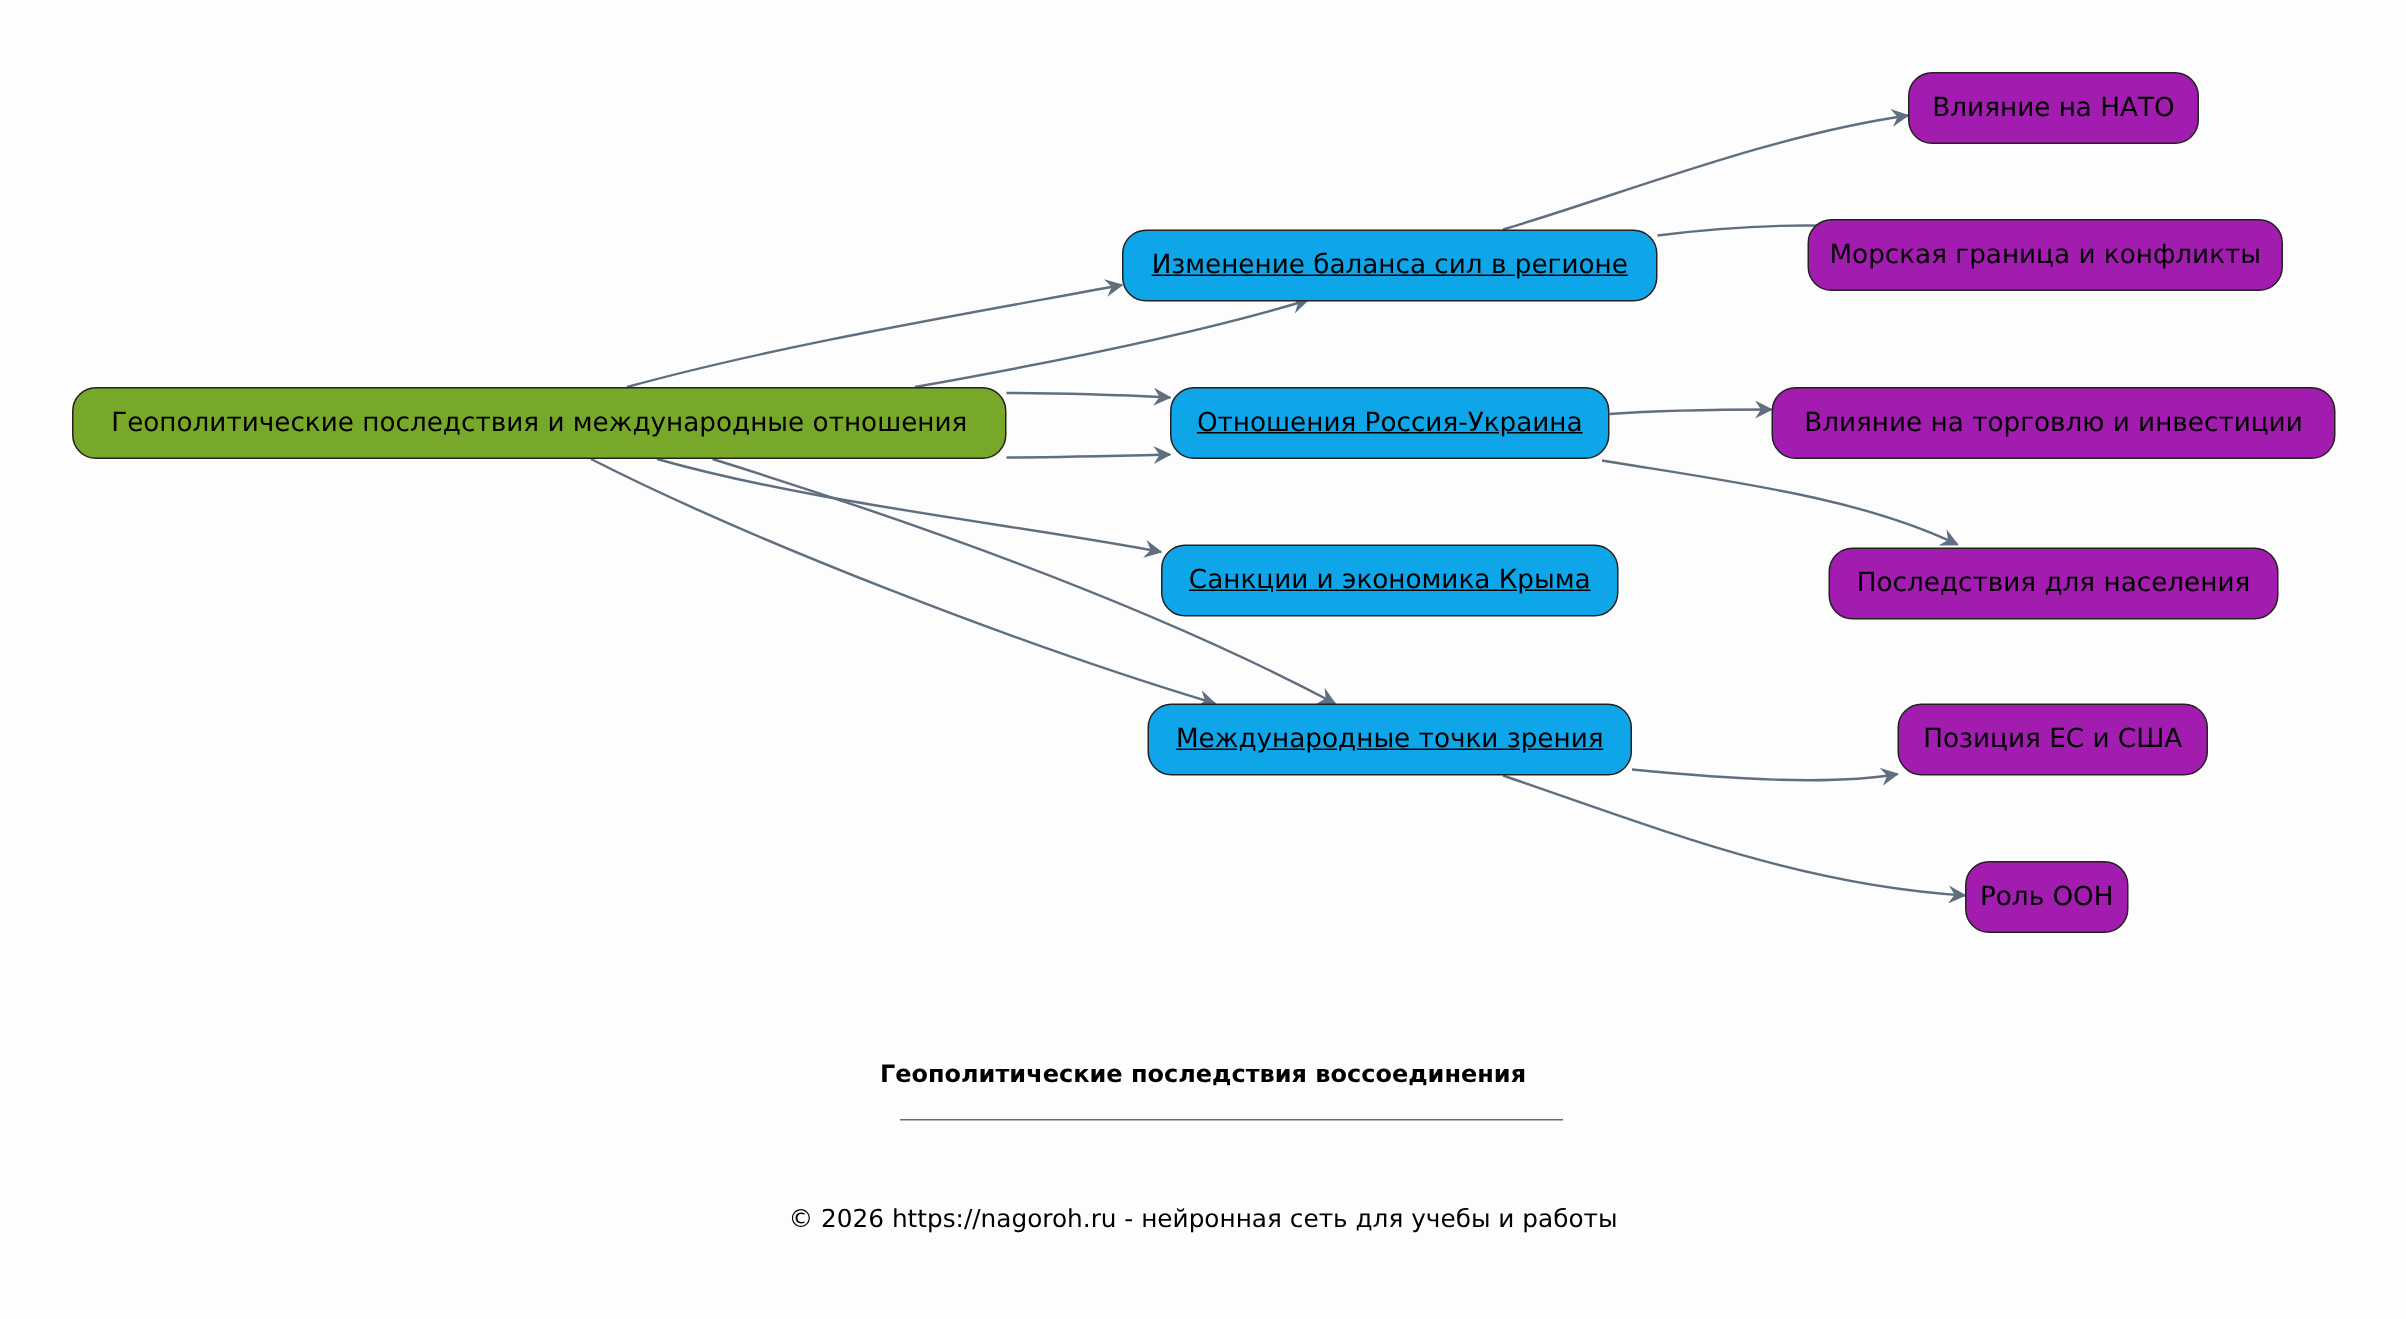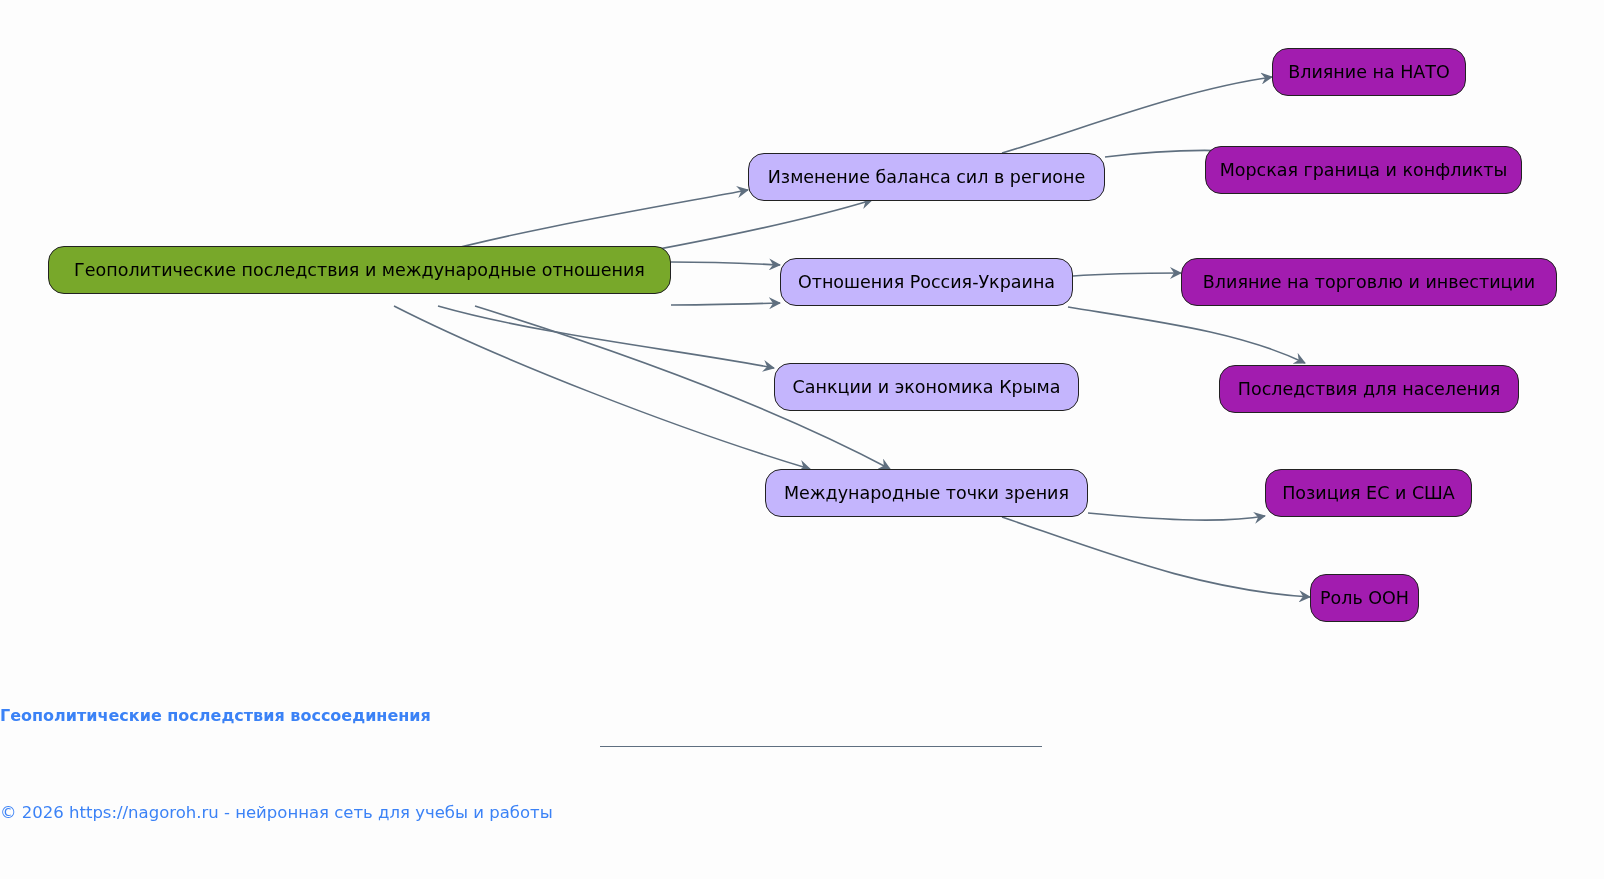--- a/index.html
+++ b/index.html
@@ -4,23 +4,23 @@
 <style>
   html, body { margin: 0; padding: 0; background: #fdfdfd; }
   body { width: 1604px; height: 879px; position: relative; overflow: hidden;
          font-family: "DejaVu Sans", sans-serif; }
   #edges { position: absolute; left: 0; top: 0; width: 1604px; height: 879px; }
   .node { position: absolute; box-sizing: border-box; height: 48px;
           border: 1.3px solid #222; border-radius: 16px;
           display: flex; align-items: center; justify-content: center;
           font-size: 17.5px; color: #000; white-space: nowrap; }
   .root { background: #78a82a; }
-  .mid { background: #c4b5fd; }
+  .mid { background: #0ea5e9; text-decoration: underline; }
   .leaf { background: #a21caf; }
-  .footer { position: absolute; left: 0; width: 1604px; color: #3b82f6; }
+  .footer { position: absolute; left: 0; width: 1604px; text-align: center; color: #000000; }
   .title { top: 707px; font-weight: bold; font-size: 16px; line-height: 18px; }
   .rule { top: 746px; left: 600px; width: 442px; border-top: 1.3px solid #5f6f80; }
   .copy { top: 784px; font-size: 16.5px; margin-top: 19px; }
 </style>
 </head>
 <body>
 
 <svg id="edges" xmlns="http://www.w3.org/2000/svg">
   <defs>
     <marker id="arrow" viewBox="0 0 12 12" refX="11" refY="6" markerWidth="12" markerHeight="12" markerUnits="userSpaceOnUse" orient="auto">
@@ -37,21 +37,21 @@
       <path d="M475,306 C600,345 760,400 890,469" fill="none" stroke="#5f6f7f" stroke-width="1.6" marker-end="url(#arrow)"></path>
       <path d="M1002,153 C1080,130 1180,90 1272,77" fill="none" stroke="#5f6f7f" stroke-width="1.6" marker-end="url(#arrow)"></path>
       <path d="M1105,157 C1160,150 1210,148 1262,153" fill="none" stroke="#5f6f7f" stroke-width="1.6" marker-end="url(#arrow)"></path>
       <path d="M1073,276 C1100,274 1140,273 1181,273" fill="none" stroke="#5f6f7f" stroke-width="1.6" marker-end="url(#arrow)"></path>
       <path d="M1068,307 C1160,322 1240,332 1305,363" fill="none" stroke="#5f6f7f" stroke-width="1.6" marker-end="url(#arrow)"></path>
       <path d="M1088,513 C1150,519 1220,524 1265,516" fill="none" stroke="#5f6f7f" stroke-width="1.6" marker-end="url(#arrow)"></path>
       <path d="M1002,517 C1110,554 1200,590 1310,597" fill="none" stroke="#5f6f7f" stroke-width="1.6" marker-end="url(#arrow)"></path>
     </g>
 </svg>
 
-<div class="node root" style="left:48px; top:246px; width:623px;">
+<div class="node root" style="left:48px; top:258px; width:623px;">
   <span>Геополитические последствия и международные отношения</span>
 </div>
 
 <div class="node mid" style="left:748px; top:153px; width:357px;">
   <span>Изменение баланса сил в регионе</span>
 </div>
 <div class="node mid" style="left:780px; top:258px; width:293px;">
   <span>Отношения Россия-Украина</span>
 </div>
 <div class="node mid" style="left:774px; top:363px; width:305px;">

